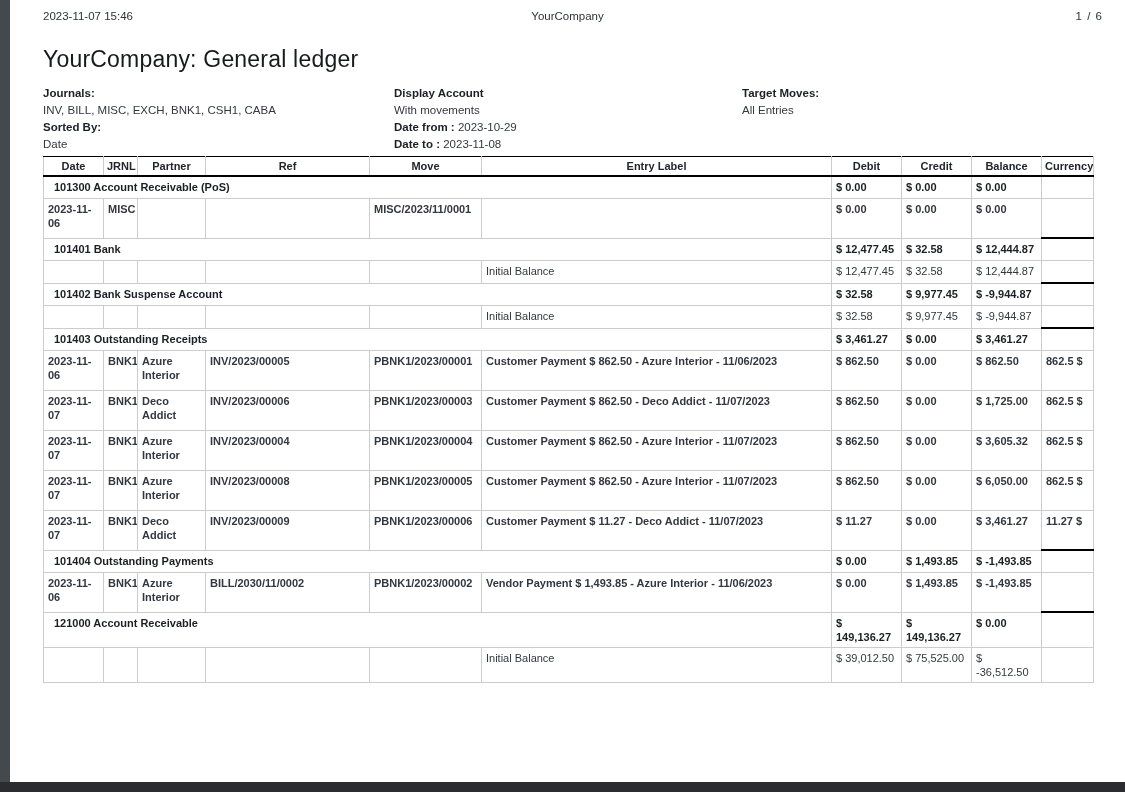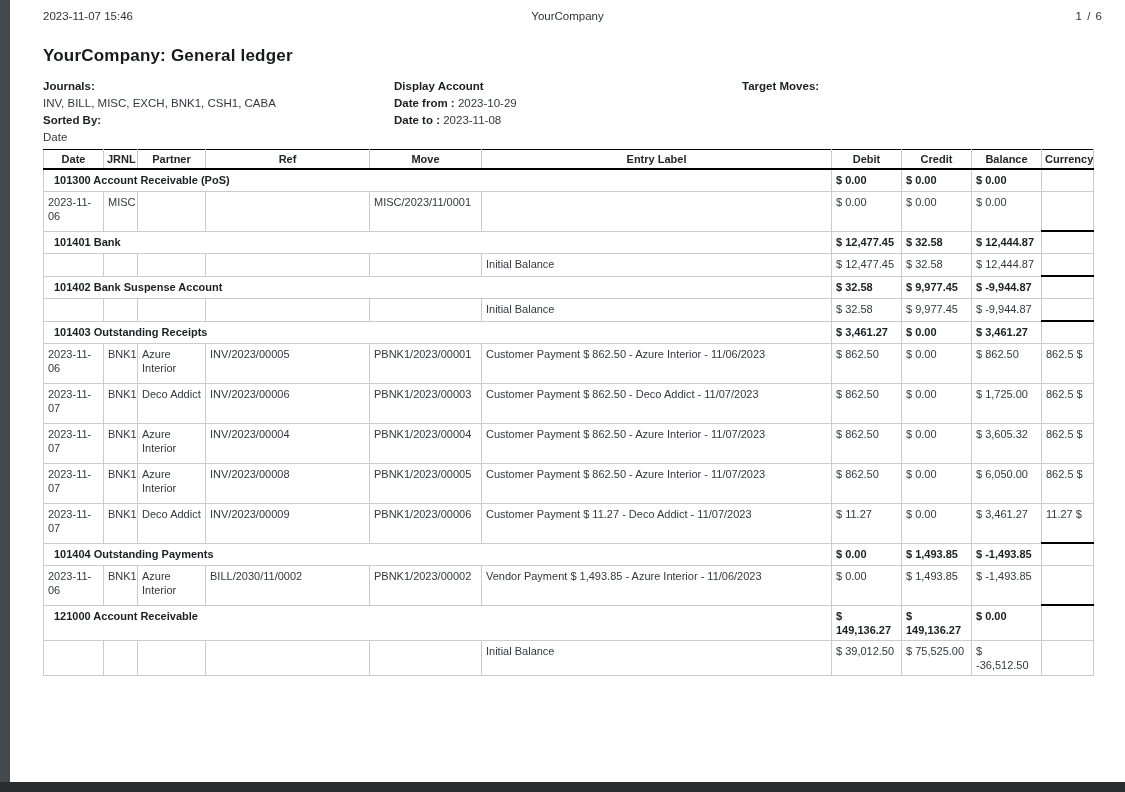--- a/index.html
+++ b/index.html
@@ -31,21 +31,21 @@
   }
   .report-header {
     display: flex; justify-content: space-between; align-items: baseline;
     padding-top: 10px;
     font-size: 11.5px; color: #2e3338;
   }
   .report-header .center { position: absolute; left: 0; right: 0; text-align: center; }
   .report-header .pager { letter-spacing: 1px; }
   .report-title {
     margin: 24px 0 0 0;
-    font-size: 17px; font-weight: 700; color: #17191c;
+    font-size: 23px; font-weight: 400; color: #17191c;
     letter-spacing: 0.2px;
   }
   .meta {
     display: grid;
     grid-template-columns: 351px 348px auto;
     margin-top: 12px;
     font-size: 11.5px;
     line-height: 17px;
   }
   .meta b { color: #1c1f23; margin-top: 21px; }
@@ -68,21 +68,21 @@
     border-top: 1px solid #000000;
     border-bottom: 2px solid #000000;
     text-align: center;
     font-weight: 700;
     color: #22262b;
     padding: 2px 3px;
   }
   tr.section-row { height: 22px; }
   tr.section-row td { font-weight: 700; color: #1c1f23; }
   tr.section-row td.acct { padding-left: 10px; }
-  tr.entry-row { height: 40px; }
+  tr.entry-row { height: 40px; font-weight: bold; }
   tr.plain-row { height: 23px; }
   td.blacktop { border-top: 2px solid #000000; }
 </style>
 </head>
 <body>
 
 <div class="frame-left"></div>
 <div class="top-fade"></div>
 
 <div class="page">
@@ -97,31 +97,33 @@
 
   <div class="meta">
     <div>
       <div><b>Journals:</b></div>
       <div>INV, BILL, MISC, EXCH, BNK1, CSH1, CABA</div>
       <div><b>Sorted By:</b></div>
       <div>Date</div>
     </div>
     <div>
       <div><b>Display Account</b></div>
+      <div>With movements</div>
       <div>
         <b>Date from :</b>
         <span>2023-10-29</span>
       </div>
       <div>
         <b>Date to :</b>
         <span>2023-11-08</span>
       </div>
     </div>
     <div>
       <div><b>Target Moves:</b></div>
+      <div>All Entries</div>
     </div>
   </div>
 
   <table class="ledger-table">
     <colgroup>
       <col style="width:60px">
         <col style="width:34px">
         <col style="width:68px">
       <col style="width:164px">
         <col style="width:112px">

